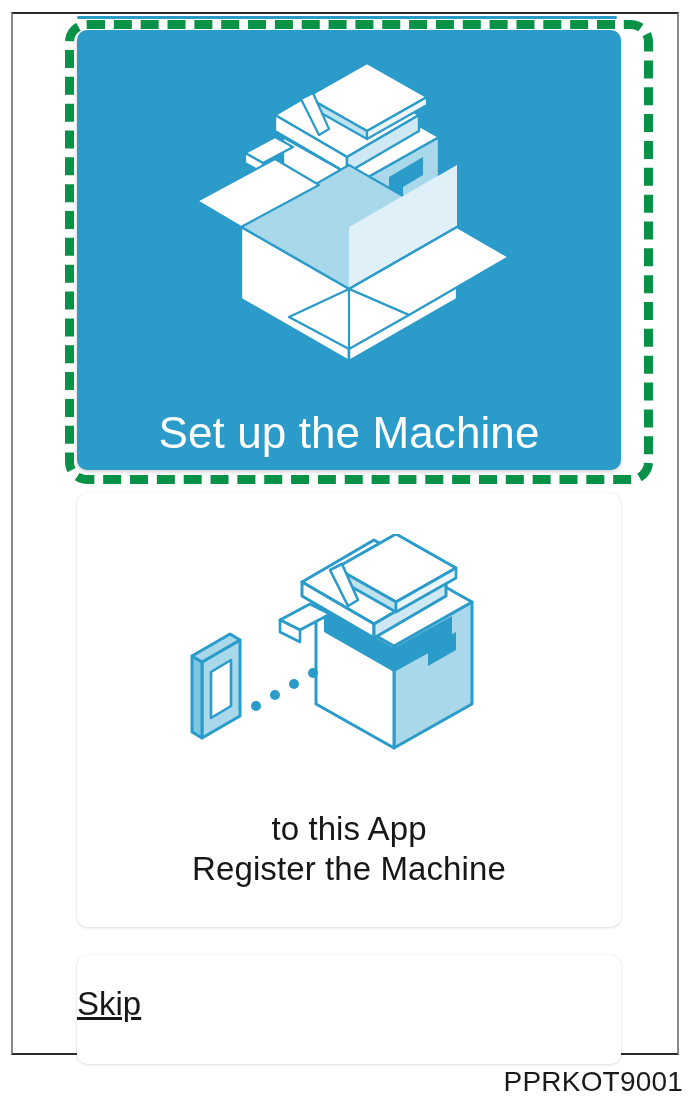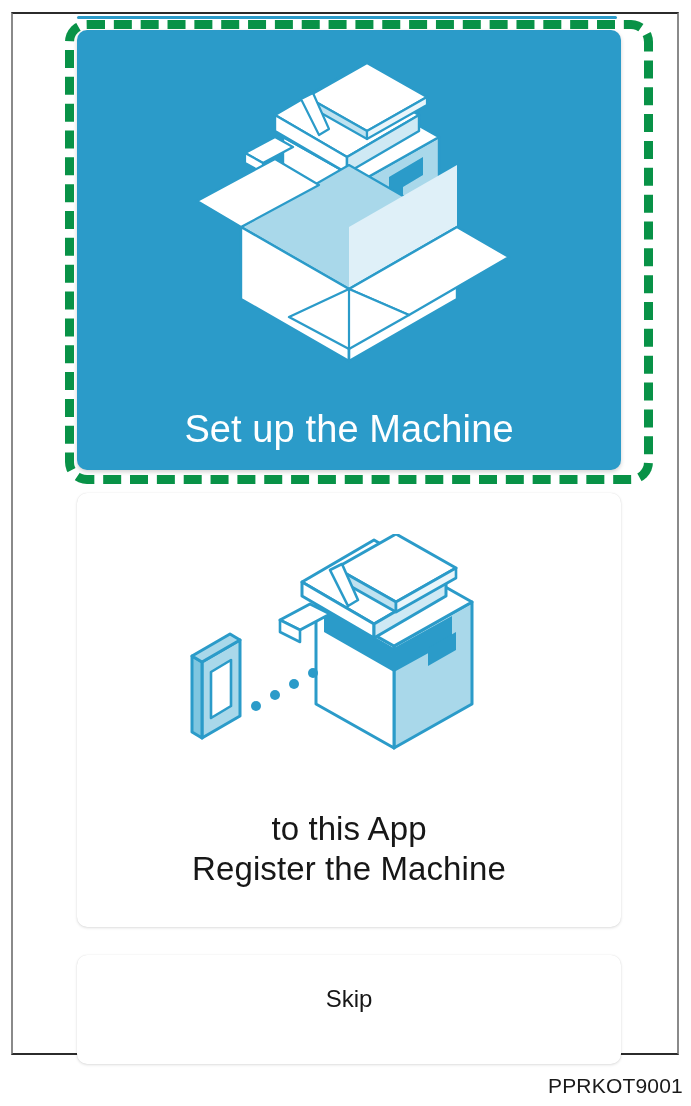--- a/index.html
+++ b/index.html
@@ -123,45 +123,46 @@
     position: absolute;
     left: 0;
     right: 0;
     text-align: center;
     font-weight: 400;
     line-height: 1.22;
   }
   .label-setup {
     top: 376px;
     color: #ffffff;
-    font-size: 38px;
+    font-size: 44px;
     letter-spacing: 0.1px;
   }
   .label-register {
     top: 316px;
     color: #171717;
     font-size: 33px;
     letter-spacing: 0.1px;
   }
   .label-skip {
     position: absolute;
     left: 0;
     right: 0;
     top: 30px;
-    text-align: center;
+    text-align: left;
     color: #171717;
-    font-size: 24px;
+    font-size: 33px;
+    text-decoration: underline;
   }
 
   
   .footer-code {
     position: absolute;
     right: 8px;
     bottom: 8px;
-    font-size: 21px;
+    font-size: 28px;
     color: #1a1a1a;
     letter-spacing: 0.2px;
   }
 </style>
 </head>
 <body>
 
 <div class="page-frame">
   <div class="screen">
 

